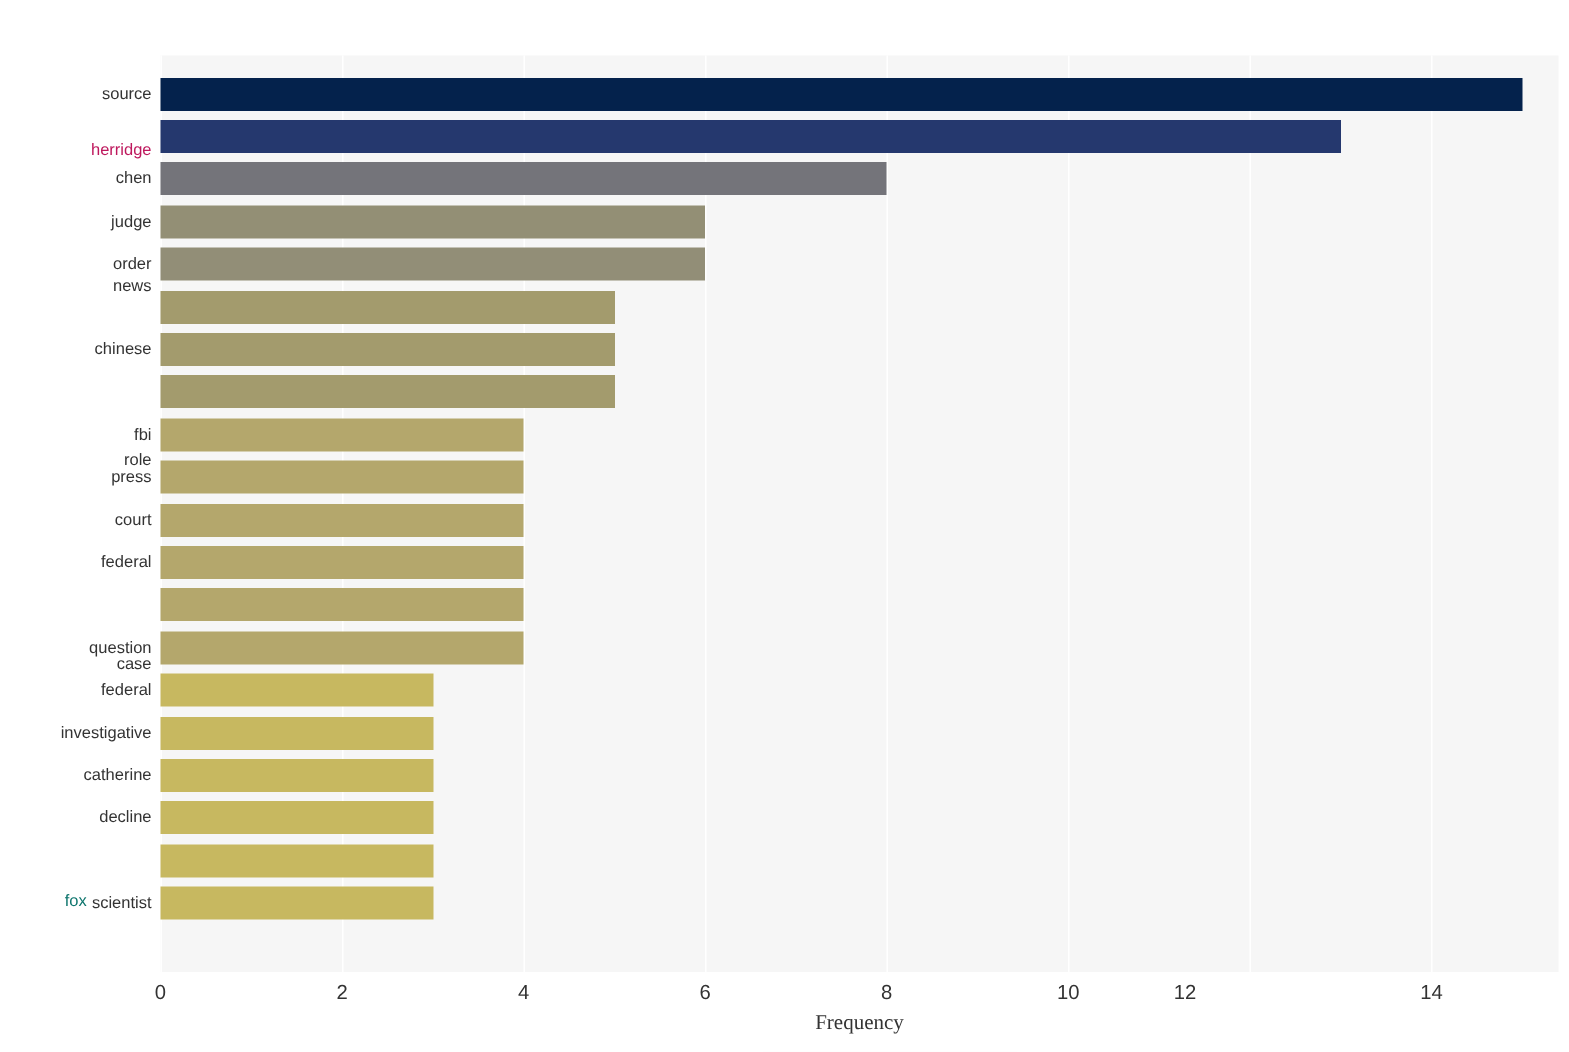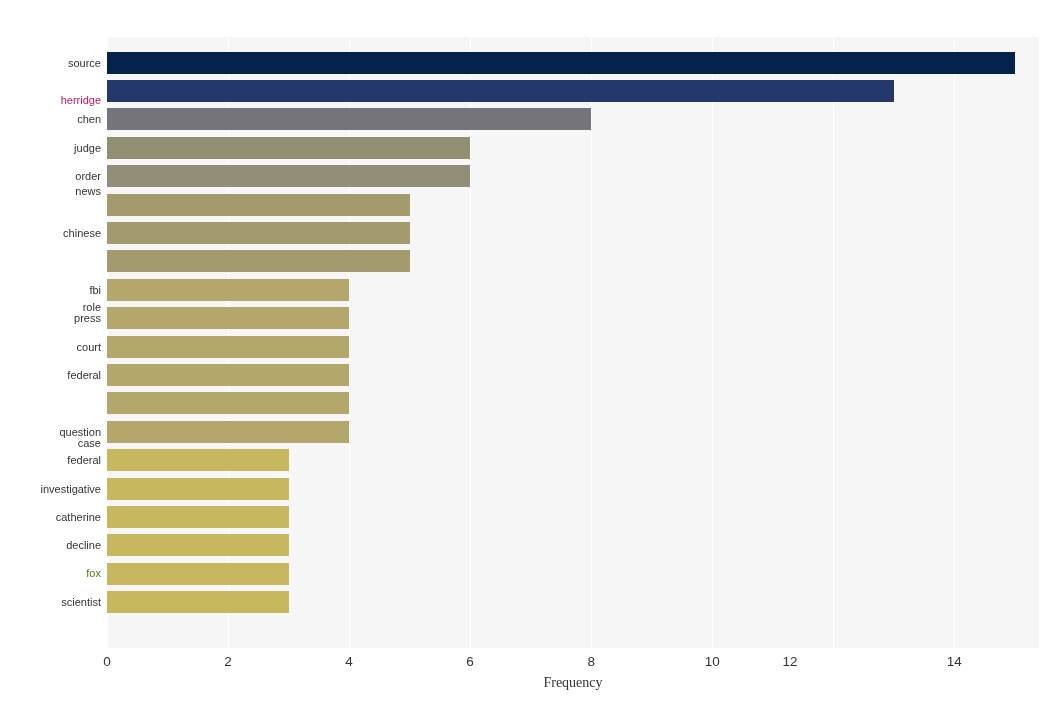--- a/index.html
+++ b/index.html
@@ -162,21 +162,21 @@
       <div class="y-tick-label" style="top: 245.7px; color: rgb(51, 51, 51);">fbi</div>
       <div class="y-tick-label" style="top: 274.1px; color: rgb(51, 51, 51);">press</div>
       <div class="y-tick-label" style="top: 302.5px; color: rgb(51, 51, 51);">court</div>
       <div class="y-tick-label" style="top: 330.9px; color: rgb(51, 51, 51);">federal</div>
       <div class="y-tick-label" style="top: 359.3px; color: rgb(51, 51, 51); margin-top: 40px;">case</div>
       <div class="y-tick-label" style="top: 387.7px; color: rgb(51, 51, 51);">question</div>
       <div class="y-tick-label" style="top: 416.1px; color: rgb(51, 51, 51);">federal</div>
       <div class="y-tick-label" style="top: 444.5px; color: rgb(51, 51, 51);">investigative</div>
       <div class="y-tick-label" style="top: 472.9px; color: rgb(51, 51, 51);">catherine</div>
       <div class="y-tick-label" style="top: 501.3px; color: rgb(51, 51, 51);">decline</div>
-      <div class="y-tick-label" style="top: 529px; color: #4d7c0f;">fox</div>
+      <div class="y-tick-label" style="top: 557px; color: #0f766e; text-align: center;">fox</div>
       <div class="y-tick-label" style="top: 558.1px; color: rgb(51, 51, 51);">scientist</div>
     </div>
 
   <div id="x-axis">
       <div class="x-tick-label" style="left: 0px; color: rgb(51, 51, 51);">0</div>
       <div class="x-tick-label" style="left: 121.039px; color: rgb(51, 51, 51);">2</div>
       <div class="x-tick-label" style="left: 242.078px; color: rgb(51, 51, 51);">4</div>
       <div class="x-tick-label" style="left: 363.117px; color: rgb(51, 51, 51);">6</div>
       <div class="x-tick-label" style="left: 484.156px; color: rgb(51, 51, 51);">8</div>
       <div class="x-tick-label" style="left: 605.195px; color: rgb(51, 51, 51);">10</div>

